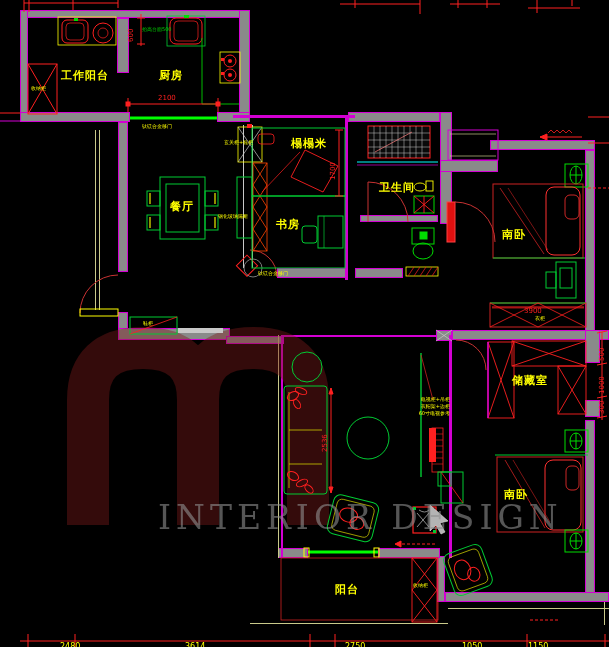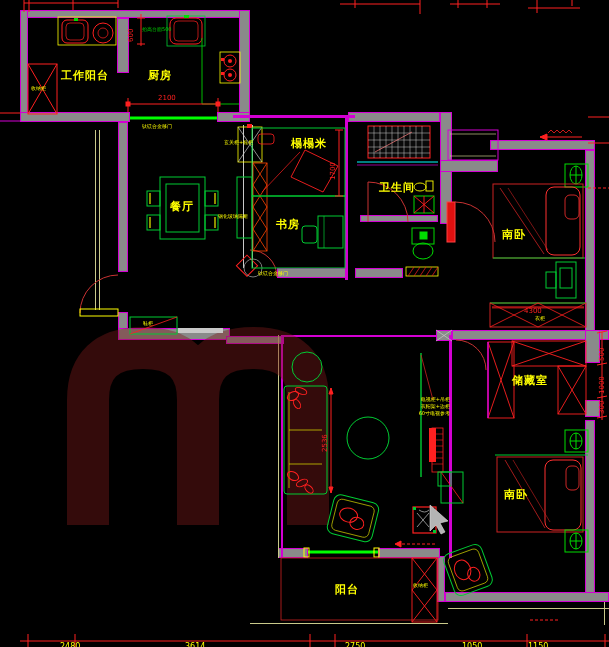--- a/index.html
+++ b/index.html
@@ -376,21 +376,21 @@
         <line x1="335" y1="634" x2="335" y2="647"></line>
       <line x1="527" y1="634" x2="527" y2="647"></line>
         <line x1="605" y1="634" x2="605" y2="647"></line>
       <line x1="530" y1="620" x2="560" y2="620" stroke-dasharray="3,2"></line>
     </g>
 
     <path d="M430 505 L430 531 L436 525 L441 534 L445 532 L440 523 L448 521 Z" fill="#b4b4b4" stroke="#e0e0e0" stroke-width="0.6"></path>
   </svg>
 
   <div class="t room" style="left:61px;top:70px">工作阳台</div>
-  <div class="t room" style="left:148px;top:70px">厨房</div>
+  <div class="t room" style="left:159px;top:70px">厨房</div>
   <div class="t room" style="left:170px;top:201px">餐厅</div>
   <div class="t room" style="left:291px;top:138px">榻榻米</div>
   <div class="t room" style="left:276px;top:219px">书房</div>
   <div class="t room" style="left:379px;top:182px">卫生间</div>
   <div class="t room" style="left:502px;top:229px">南卧</div>
   <div class="t room" style="left:512px;top:375px">储藏室</div>
   <div class="t room" style="left:504px;top:489px">南卧</div>
   <div class="t room" style="left:335px;top:584px">阳台</div>
 
   <div class="t tiny" style="left:31px;top:86px;color:#ffff00">收纳柜</div>
@@ -411,26 +411,27 @@
 
   <svg width="60" height="22" style="left:128px;top:315px">
     <rect x="2" y="2" width="47" height="17" stroke="#00cc33" fill="none"></rect>
     <line x1="2" y1="19" x2="49" y2="2" stroke="#ff2020" stroke-width="0.8"></line>
   </svg>
   <div class="wline" style="left:178px;top:328px;width:45px;height:5px"></div>
 
   <div class="dim vdim" style="left:128px;top:42px">600</div>
   <div class="dim" style="left:158px;top:95px">2100</div>
   <div class="dim vdim" style="left:330px;top:180px">1700</div>
-  <div class="dim" style="left:524px;top:308px">4300</div>
+  <div class="dim" style="left:524px;top:308px">3900</div>
   <div class="dim vdim" style="left:322px;top:452px">2536</div>
   <div class="dim vdim" style="left:599px;top:361px">500</div>
   <div class="dim vdim" style="left:599px;top:394px">1000</div>
   <div class="dim vdim" style="left:599px;top:414px">300</div>
 
   <div class="ydim" style="left:60px;top:643px">2480</div>
   <div class="ydim" style="left:185px;top:643px">3614</div>
   <div class="ydim" style="left:345px;top:643px">2750</div>
   <div class="ydim" style="left:462px;top:643px">1050</div>
   <div class="ydim" style="left:528px;top:643px">1150</div>
 
+  <div class="wm-brand">INTERIOR DESIGN</div>
 
 </div>
 
 </body></html>

